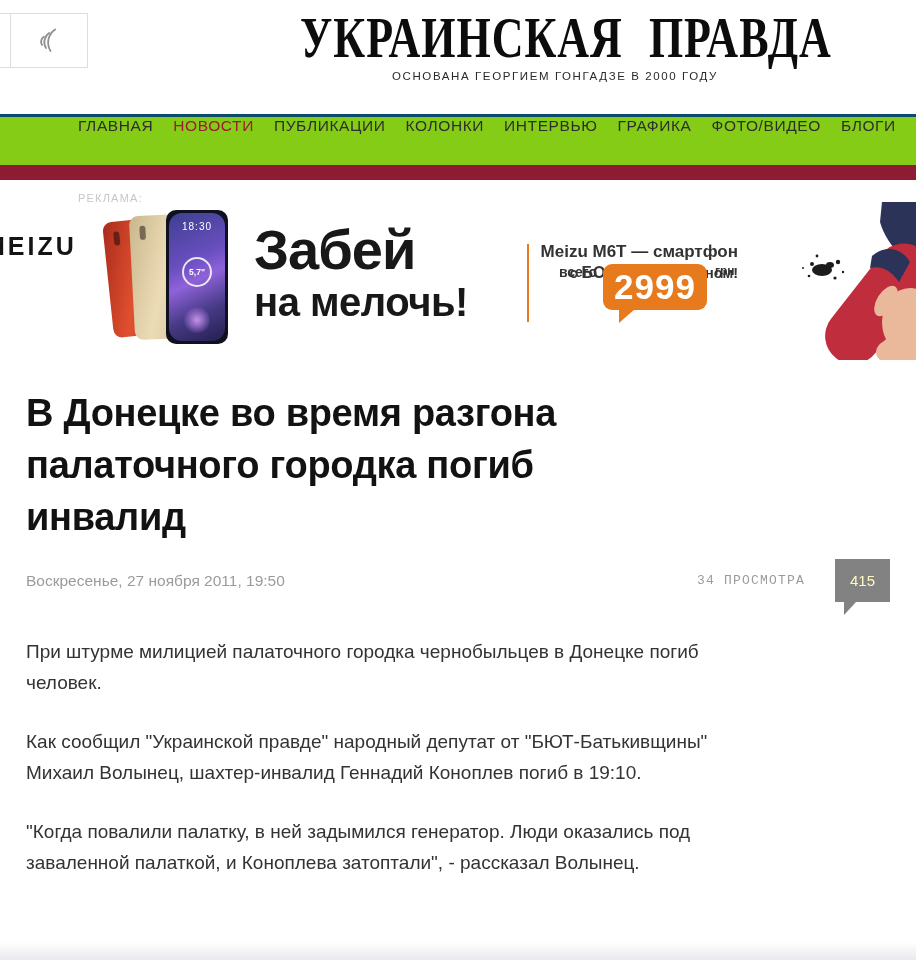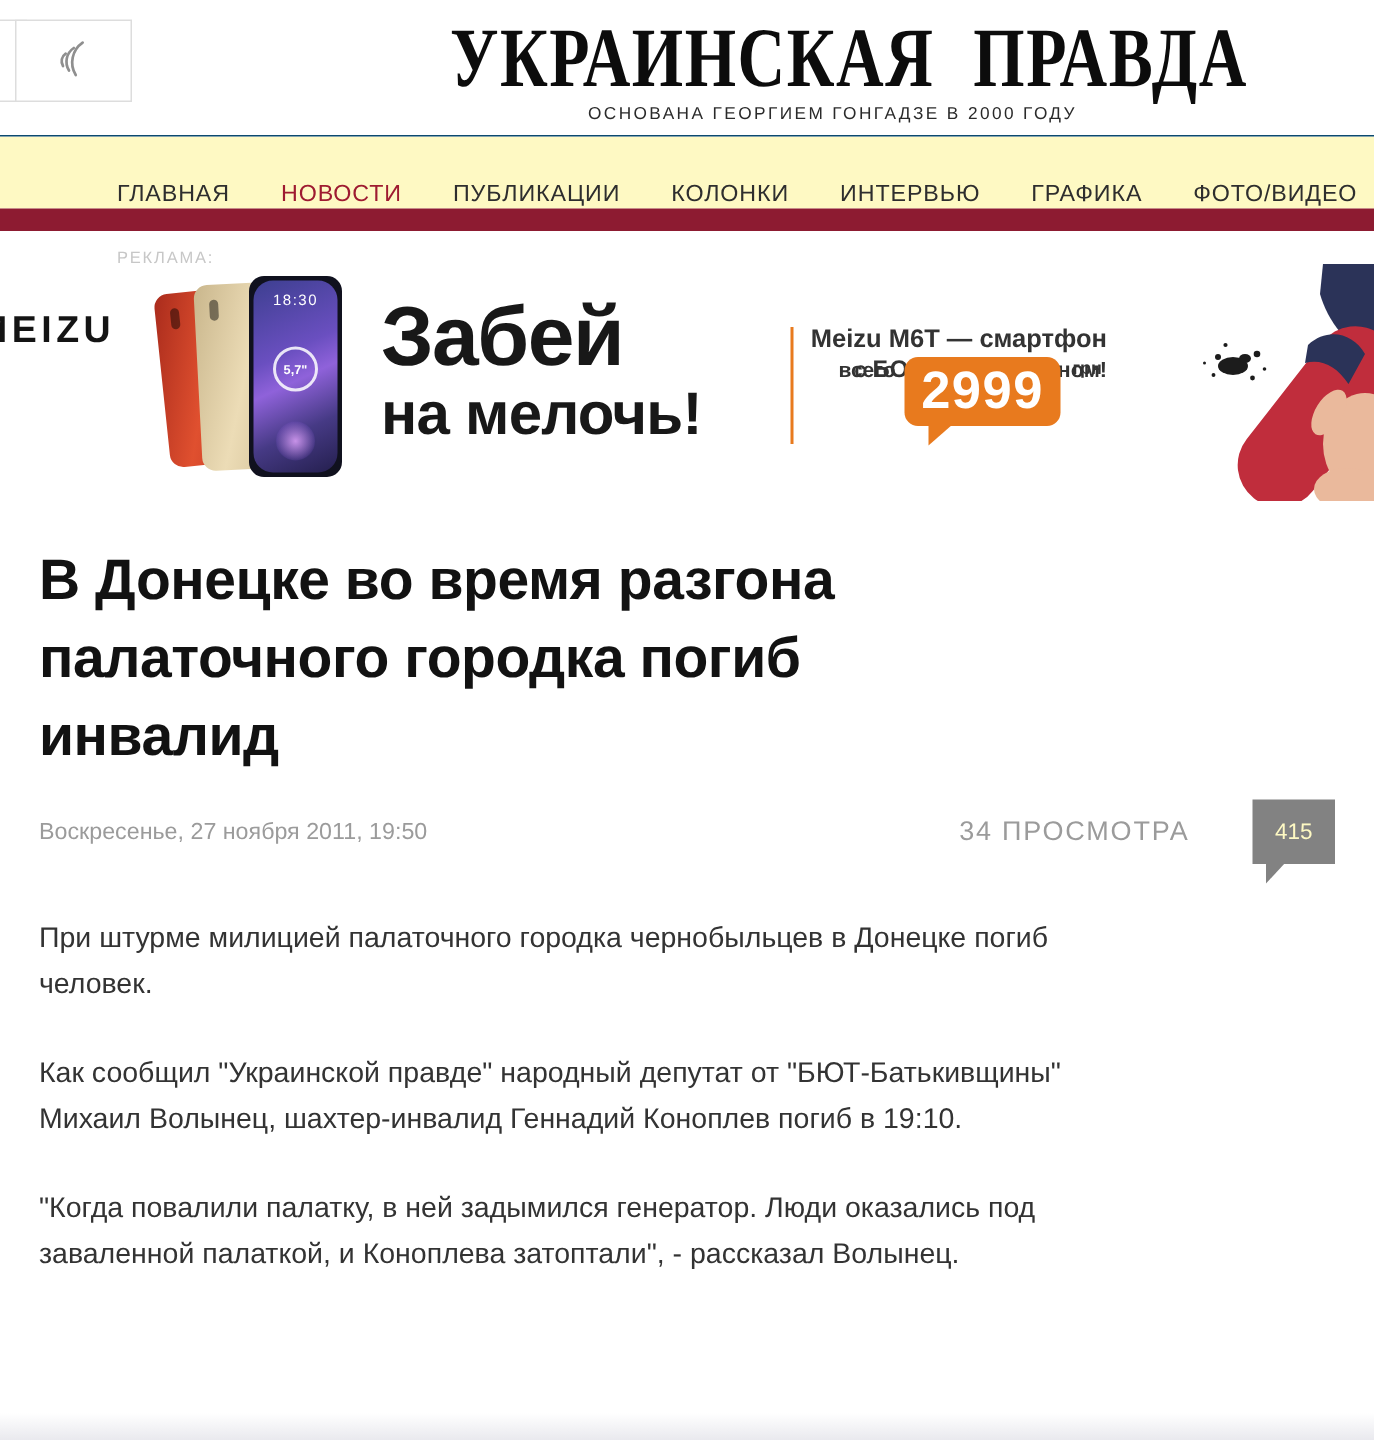--- a/index.html
+++ b/index.html
@@ -1,33 +1,33 @@
 <!DOCTYPE html>
 <html><head>
 <meta charset="utf-8">
 <style>
   * { margin:0; padding:0; box-sizing:border-box; }
   html,body { width:916px; height:960px; overflow:hidden; background:#fff;
               font-family:"Liberation Sans", sans-serif; }
 
   
-  .header { position:relative; height:91px; border-bottom:1px solid #0c4a6e; background:#fff; }
+  .header { position:relative; height:117px; border-bottom:3px solid #0c4a6e; background:#fff; }
   .icon-box { position:absolute; top:13px; width:78px; height:55px; background:#fff;
               border:1px solid #ddd; display:flex; align-items:center; justify-content:center; }
   .icon-box.cut { left:-60px; }
   .icon-box.rss { left:10px; }
   .masthead { position:absolute; left:300px; top:6px; width:510px; text-align:center; }
   .masthead-title { display:inline-block; font-family:"Liberation Serif", serif; font-weight:700;
               font-size:44px; letter-spacing:1px; word-spacing:14px; color:#0c0c0c;
               transform:scaleY(1.28); transform-origin:top center; white-space:nowrap; }
   .masthead-tagline { margin-top:13px; font-size:11.5px; letter-spacing:1.6px; color:#2a2a2a;text-align:center; }
 
   
-  .nav { height:48px; display:flex; align-items:flex-end; gap:34px; padding-left:78px;
-         white-space:nowrap; overflow:hidden; background:#fef9c3; }
+  .nav { height:48px; display:flex; align-items:flex-start; gap:20px; padding-left:78px;
+         white-space:nowrap; overflow:hidden; background:#84cc16; }
   .nav-item { font-size:15.5px; letter-spacing:.6px; color:#2e2e2e; cursor:pointer; }
   .nav-item.active { color:#9e1b31; }
   .nav-bar { height:15px; background:#8d1b31; }
 
   
   .ad-section { position:relative; height:177px; background:#fff; }
   .ad-label { position:absolute; left:78px; top:12px; font-size:11px; letter-spacing:1.2px; color:#c7c7c7; }
   .ad-brand { position:absolute; left:-16px; top:52px; font-size:25px; font-weight:700;
               letter-spacing:3px; color:#141414; }
   .phones { position:absolute; left:108px; top:30px; width:140px; height:138px; }
@@ -66,21 +66,21 @@
                  border-top:14px solid #e87a1e; border-right:16px solid transparent; }
   .price-cur { font-size:12px; font-weight:700; color:#333; margin-left:8px; }
   .ad-right { position:absolute; right:0; top:22px; width:130px; height:158px; }
 
   
   .article { padding:0 26px; }
   .article h1 { margin-top:30px; width:640px; font-size:38px; line-height:52px;
                 font-weight:700; color:#121212; letter-spacing:-.3px; }
   .meta { margin-top:16px; display:flex; align-items:center; width:864px; }
   .meta-date { font-size:15.5px; color:#9b9b9b; }
-  .meta-views { margin-left:auto; margin-right:42px; font-size:18px; letter-spacing:1.2px; color:#9b9b9b; }
+  .meta-views { margin-left:auto; margin-right:30px; font-size:13px; letter-spacing:1.2px; color:#9b9b9b;font-family:Liberation Mono, monospace; }
   .comments-badge { position:relative; width:55px; height:43px; background:#828282;
                     display:flex; align-items:center; justify-content:center; cursor:pointer; }
   .comments-badge .cnt { color:#fef9c3; font-size:15px; }
   .badge-tail { position:absolute; left:9px; bottom:-13px; width:0; height:0;
                 border-top:14px solid #828282; border-right:13px solid transparent; }
   .body-text { margin-top:34px; }
   .body-text p { width:720px; font-size:19px; line-height:31px; color:#333; margin-bottom:28px; }
 
   .bottom-fade { position:fixed; left:0; bottom:0; width:916px; height:18px;
                  background:linear-gradient(#ffffff, #e9e9ee); }

